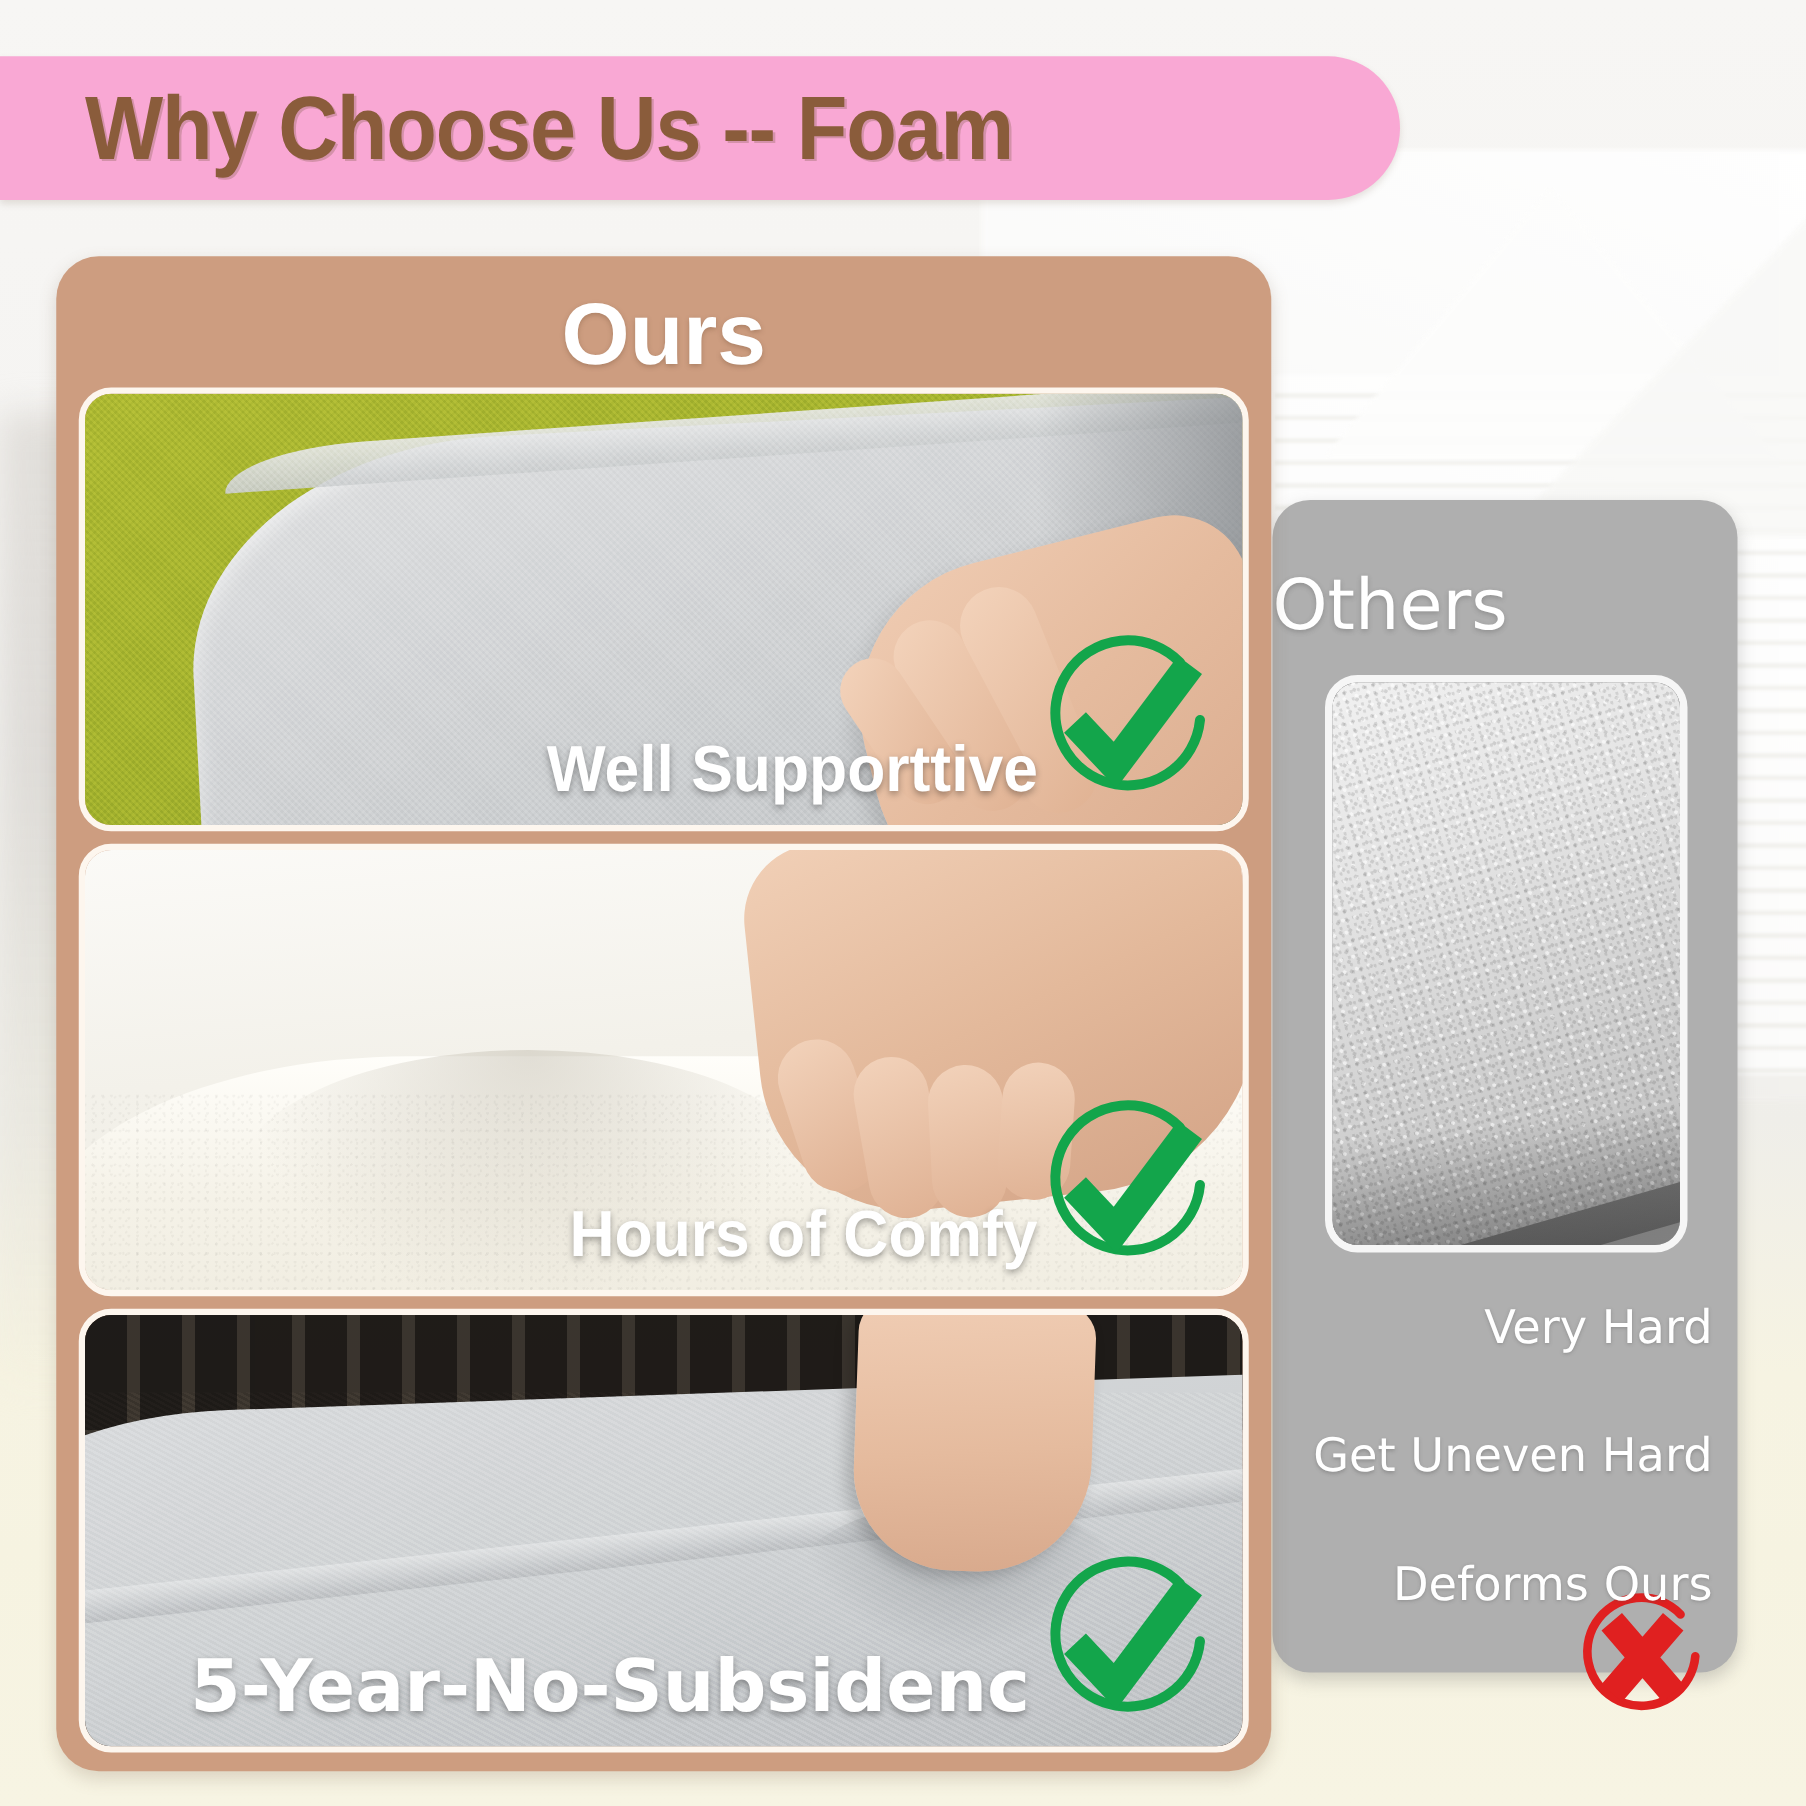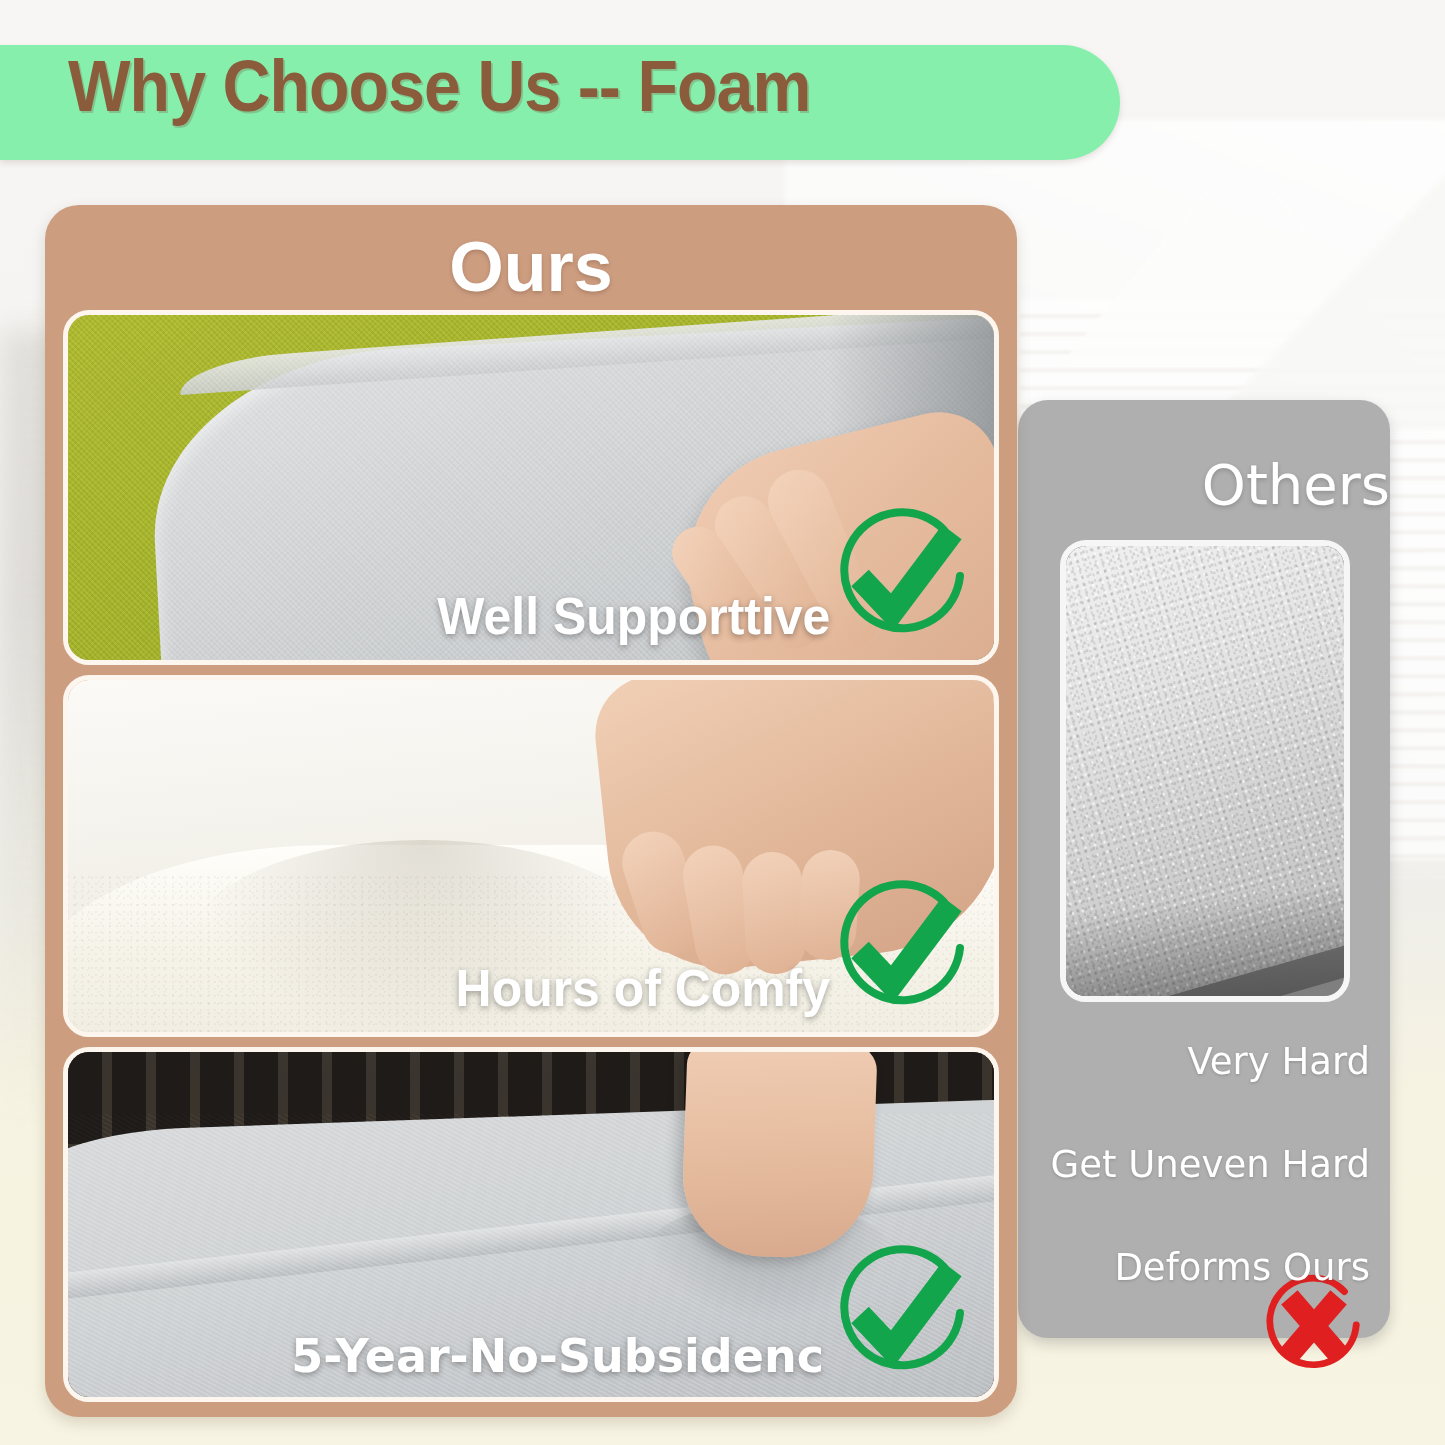--- a/index.html
+++ b/index.html
@@ -63,24 +63,24 @@
   .bg-ground {
     position:absolute; left:0; bottom:0; width:1445px; height:330px;
     background:linear-gradient(180deg, rgba(246,243,226,0) 0%, #f6f3e1 38%, #f7f4e3 100%);
   }
 
   
   .title-banner {
     position:absolute;
     left:0; top:45px;
     width:1120px; height:115px;
-    background:#86efac;
+    background:#f9a8d4;
     border-radius:0 58px 58px 0;
     box-shadow:0 3px 6px rgba(120,100,85,.18);
-    display:flex; align-items:flex-start;
+    display:flex; align-items:center;
   }
   .title-text {
     margin-left:68px;
     font-family:"Liberation Sans Narrow","Liberation Sans", sans-serif;
     font-weight:bold;
     font-size:72px;
     letter-spacing:-1px;
     color:#8a5c3b;
     transform:scaleX(.92);
     transform-origin:left center;
@@ -250,21 +250,21 @@
     right:164px;
     font-family:"Liberation Sans Narrow","Liberation Sans", sans-serif;
     font-size:52px;
     letter-spacing:0px;
     transform:scaleX(.96);
     transform-origin:right bottom;
   }
   .caption.round {
     right:170px;
     font-family:"DejaVu Sans", sans-serif;
-    font-size:46px;
+    font-size:58px;
     letter-spacing:0px;
   }
 
   
   .check-badge {
     position:absolute;
     right:18px; bottom:6px;
     width:150px; height:150px;
   }
   .x-badge {
@@ -277,21 +277,21 @@
   .others-panel {
     position:absolute;
     left:1018px; top:400px;
     width:372px; height:938px;
     background:#afafaf;
     border-radius:30px;
     box-shadow:0 6px 14px rgba(95,95,95,.28);
   }
   .others-title {
     position:absolute; left:0; top:52px; width:100%;
-    text-align:right;
+    text-align:left;
     font-family:"DejaVu Sans", sans-serif;
     font-size:56px;
     color:#ffffff;
     text-shadow:0 2px 4px rgba(70,70,70,.3);
   }
   .others-card {
     position:absolute;
     left:42px; top:140px;
     width:290px; height:462px;
     border:6px solid #f6f6f6;

